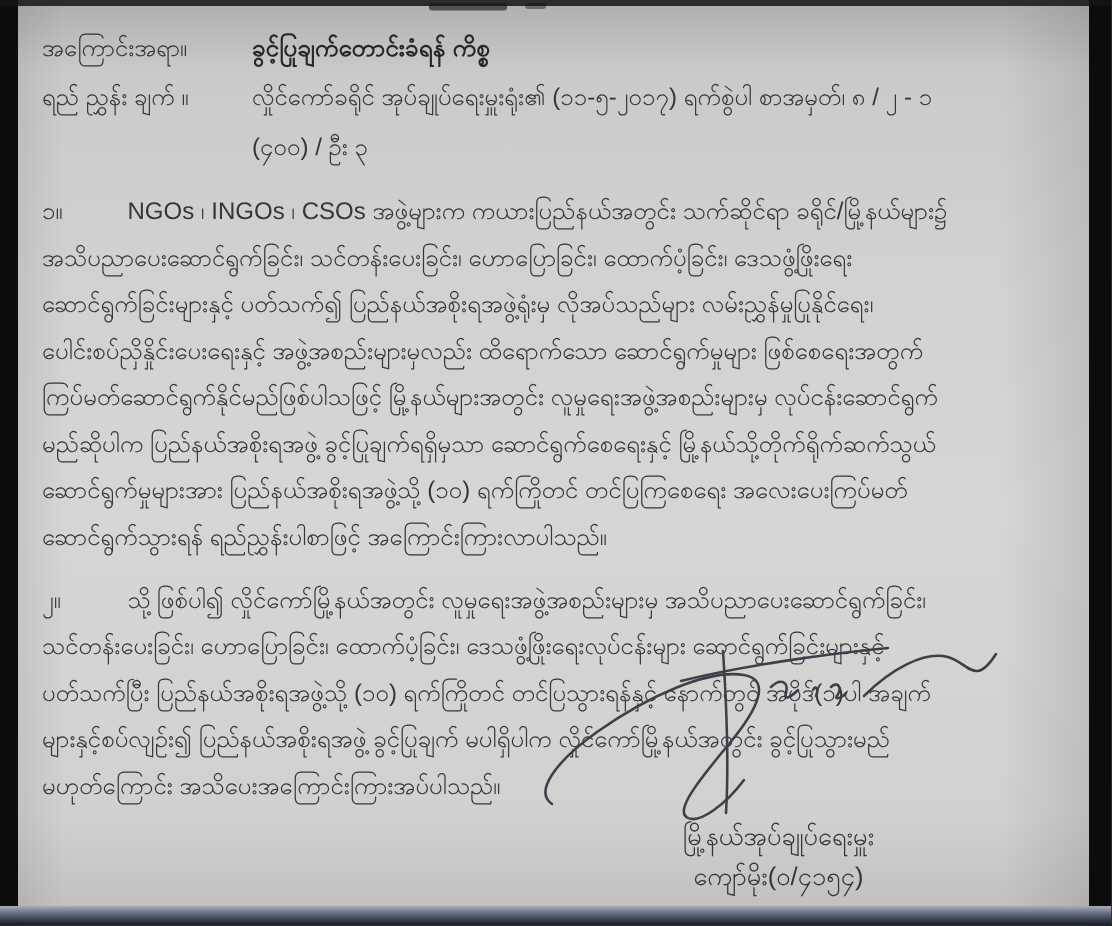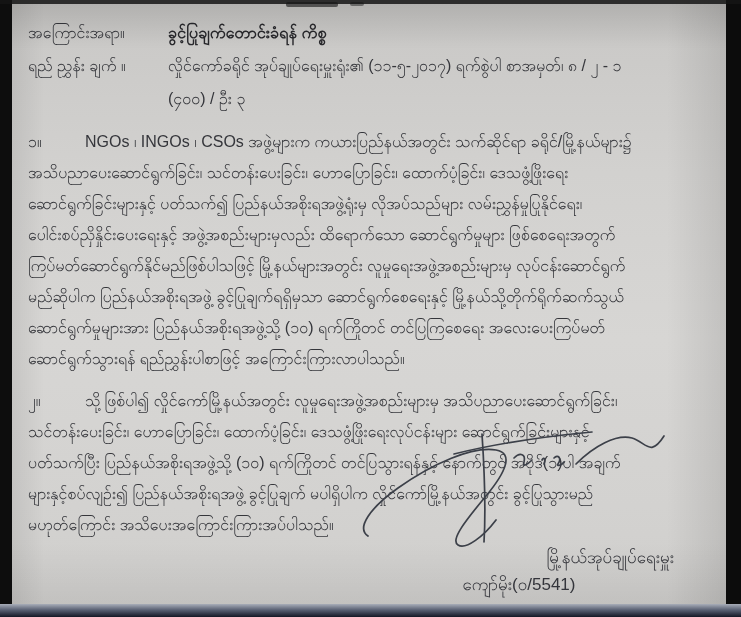--- a/index.html
+++ b/index.html
@@ -82,21 +82,21 @@
     z-index: 2;
   }
   .sig-svg {
     position: absolute;
     left: -10px;
     bottom: 42px;
     width: 330px;
     height: 132px;
     pointer-events: none;
   }
-  .sig-title { font-size: 17px; line-height: 27px; color: #34353b; text-align: right; }
+  .sig-title { font-size: 17px; line-height: 27px; color: #34353b; }
   .sig-name  { font-size: 17px; line-height: 27px; color: #34353b; }
 </style>
 </head>
 <body>
 
 <div class="photo">
 
   <div class="paper">
 
     <div class="hdr-row">
@@ -146,21 +146,21 @@
           <path d="M100,30 C140,20 196,12 238,8"></path>
 
           <path d="M160,34 C166,28 172,30 170,38 C168,44 174,40 178,36"></path>
           <path d="M188,36 C190,32 192,36 190,40"></path>
           <path d="M200,34 C204,30 208,34 204,40 C202,43 208,41 210,38"></path>
 
           <path d="M222,40 C240,22 262,10 278,14 C292,18 296,34 310,12"></path>
         </g>
       </svg>
       <div class="sig-title">မြို့နယ်အုပ်ချုပ်ရေးမှူး</div>
-      <div class="sig-name">ကျော်မိုး(ဝ/5541)</div>
+      <div class="sig-name">ကျော်မိုး(ဝ/၄၁၅၄)</div>
     </div>
 
   </div>
 
   <div class="smudge"></div>
   <div class="smudge2"></div>
   <div class="edge edge-left"></div>
   <div class="edge edge-right"></div>
   <div class="edge edge-top"></div>
   <div class="edge edge-bottom"></div>

